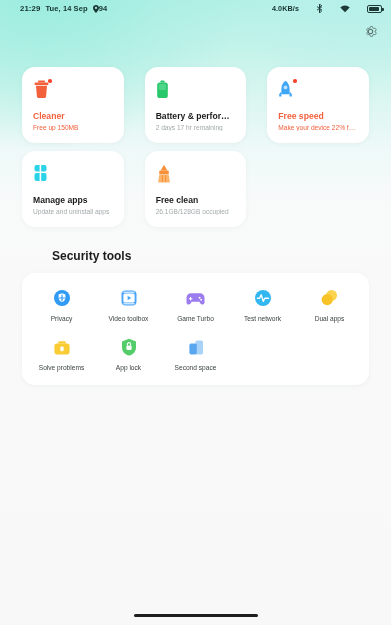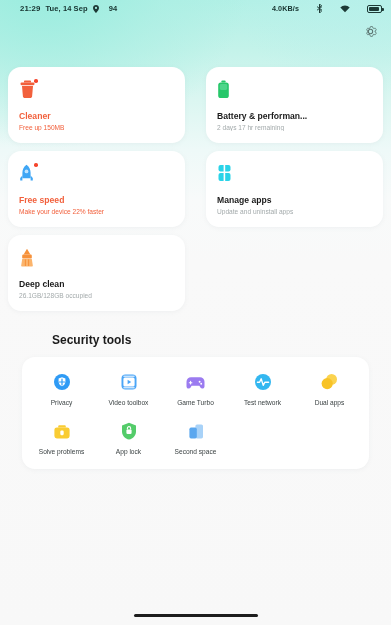--- a/index.html
+++ b/index.html
@@ -48,21 +48,21 @@
     height: 17px;
     display: flex; align-items: center;
     padding: 0 9px 0 14px;
     font-size: 7.5px; color: #15322e;
     letter-spacing: .1px;
   }
   .sb-left { display: flex; align-items: center; gap: 5px; }
   .sb-right { margin-left: auto; display: flex; align-items: center; gap: 17px; }
   .sb-time { font-weight: 700; font-size: 7.8px; padding-left: 6px; }
   .sb-date { font-weight: 600; }
-  .sb-pill { display: flex; align-items: center; gap: 10px; font-weight: 600; }
+  .sb-pill { display: flex; align-items: center; gap: 0; font-weight: 600; }
   .sb-speed { font-weight: 600; font-size: 7.2px; }
   .ico { display: inline-block; line-height: 0; }
   .batt {
     width: 15px; height: 8px;
     border: 1px solid #1d3a36; border-radius: 2px;
     position: relative; padding: 1px;
   }
   .batt::after {
     content: ""; position: absolute; right: -2.5px; top: 2px;
     width: 1.5px; height: 3px; background: #1d3a36; border-radius: 0 1px 1px 0;
@@ -103,23 +103,23 @@
     border-radius: 14px;
     border: none;
     cursor: pointer;
     box-shadow: 0 1px 3px rgba(120,170,215,.18);
   }
 
   
   .cards {
     position: relative; z-index: 4;
     margin-top: 24px;
-    padding: 0 8px;
+    padding: 0 22px;
     display: grid;
-    grid-template-columns: repeat(2, 1fr);
+    grid-template-columns: repeat(3, 1fr);
     gap: 8px 21px;
   }
   .card {
     background: #ffffff;
     border-radius: 13px;
     padding: 13px 11px 12px 11px;
     min-height: 67px;
     box-shadow: 0 1px 4px rgba(150,160,170,.10);
     cursor: pointer;
     overflow: hidden;
@@ -297,21 +297,21 @@
       <div class="card-icon">
         <span class="ico">
           <svg width="16" height="19" viewBox="0 0 16 19">
             <path d="M8 .8L4.6 6.4h6.8L8 .8z" fill="#f6913a"></path>
             <rect x="3.2" y="6.6" width="9.6" height="4" rx="1.2" fill="#f6913a"></rect>
             <path d="M3.2 11h9.6l1 6.4c.1.7-.4 1.2-1 1.2H3.2c-.6 0-1.1-.5-1-1.2L3.2 11z" fill="#fbb46c"></path>
             <path d="M6.4 11.4v6.6M9.6 11.4v6.6" stroke="#f6913a" stroke-width="1"></path>
           </svg>
         </span>
       </div>
-      <div class="card-title">Deep clean</div>
+      <div class="card-title">Free clean</div>
       <div class="card-sub">26.1GB/128GB occupied</div>
     </div>
 
   </div>
 
   <div class="section-title">Security tools</div>
 
   <div class="tools-card">
     <div class="tools-grid">
 

